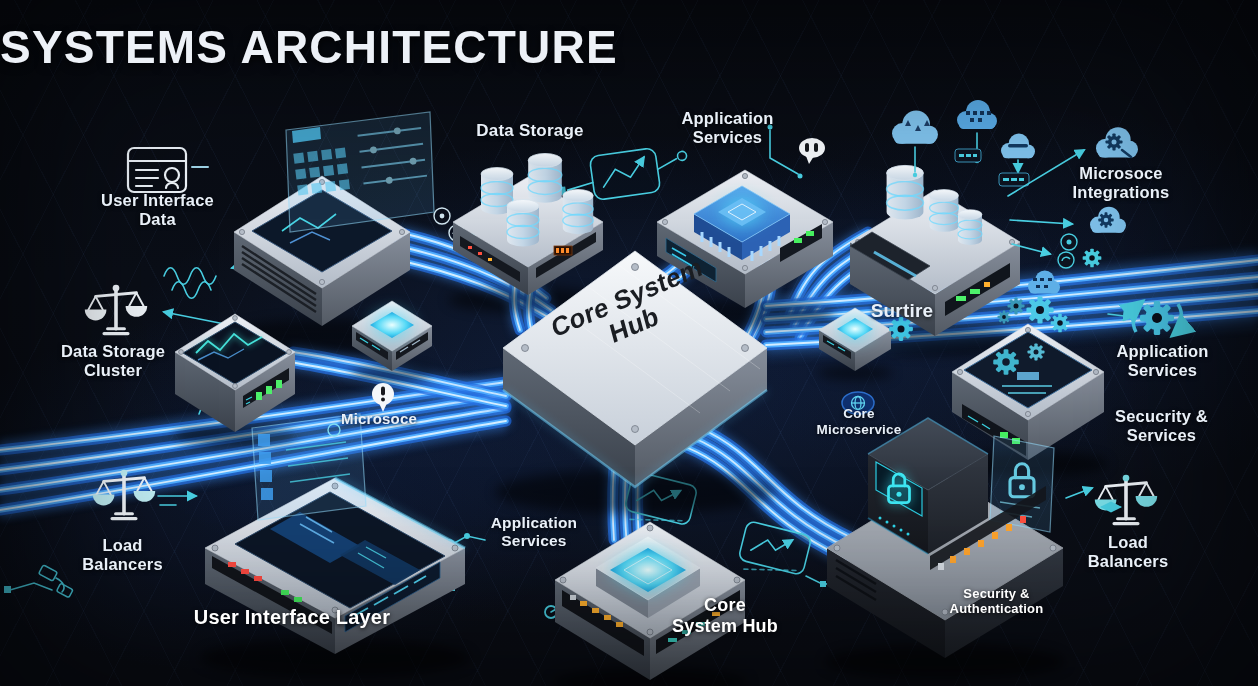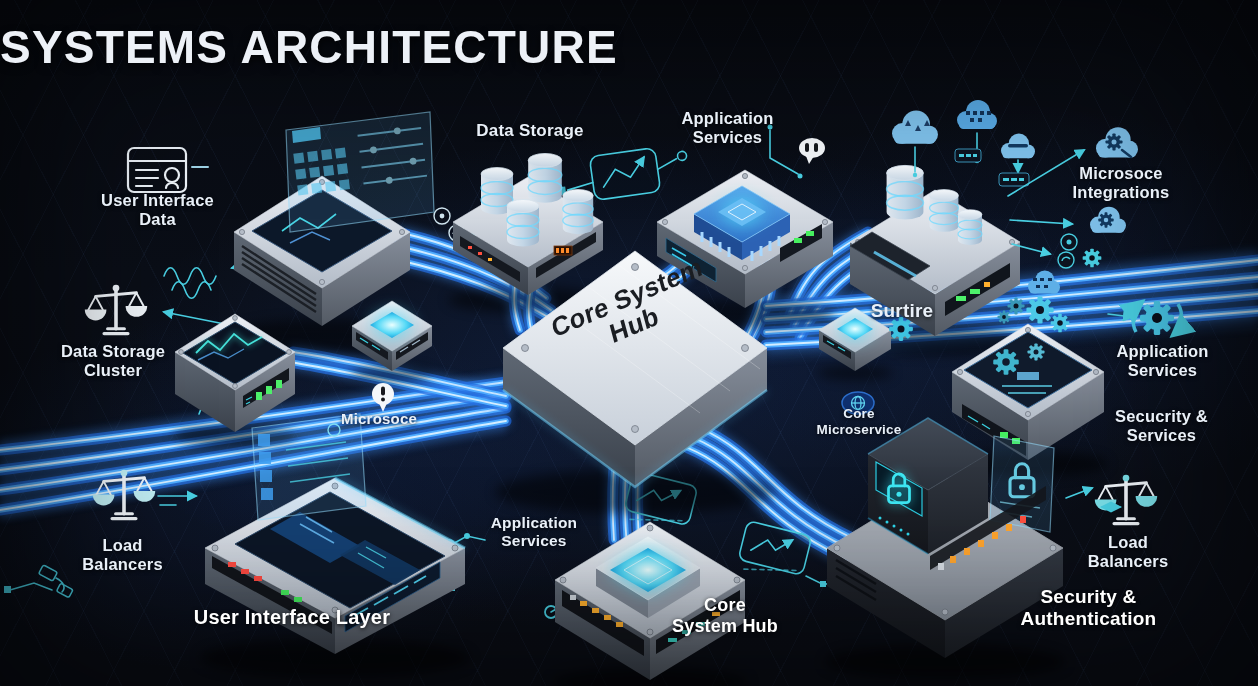--- a/index.html
+++ b/index.html
@@ -719,17 +719,17 @@
 Services</div>
  <div class="lbl" style="left:1094px;top:407px;width:135px">Secucrity &amp;
 Services</div>
  <div class="lbl" style="left:60px;top:536px;width:125px">Load
 Balancers</div>
  <div class="lbl big" style="left:193px;top:606px;width:198px;font-size:20px">User Interface Layer</div>
  <div class="lbl" style="left:478px;top:514px;width:112px;font-size:15.5px">Application
 Services</div>
  <div class="lbl big" style="left:660px;top:595px;width:130px;font-size:18px">Core
 System Hub</div>
- <div class="lbl big" style="left:996px;top:586px;width:185px;font-size:19px">Security &amp;
+ <div class="lbl big" style="left:904px;top:586px;width:185px;font-size:13px">Security &amp;
 Authentication</div>
  <div class="lbl" style="left:1068px;top:533px;width:120px">Load
 Balancers</div>
 </div>
 
 </body></html>

